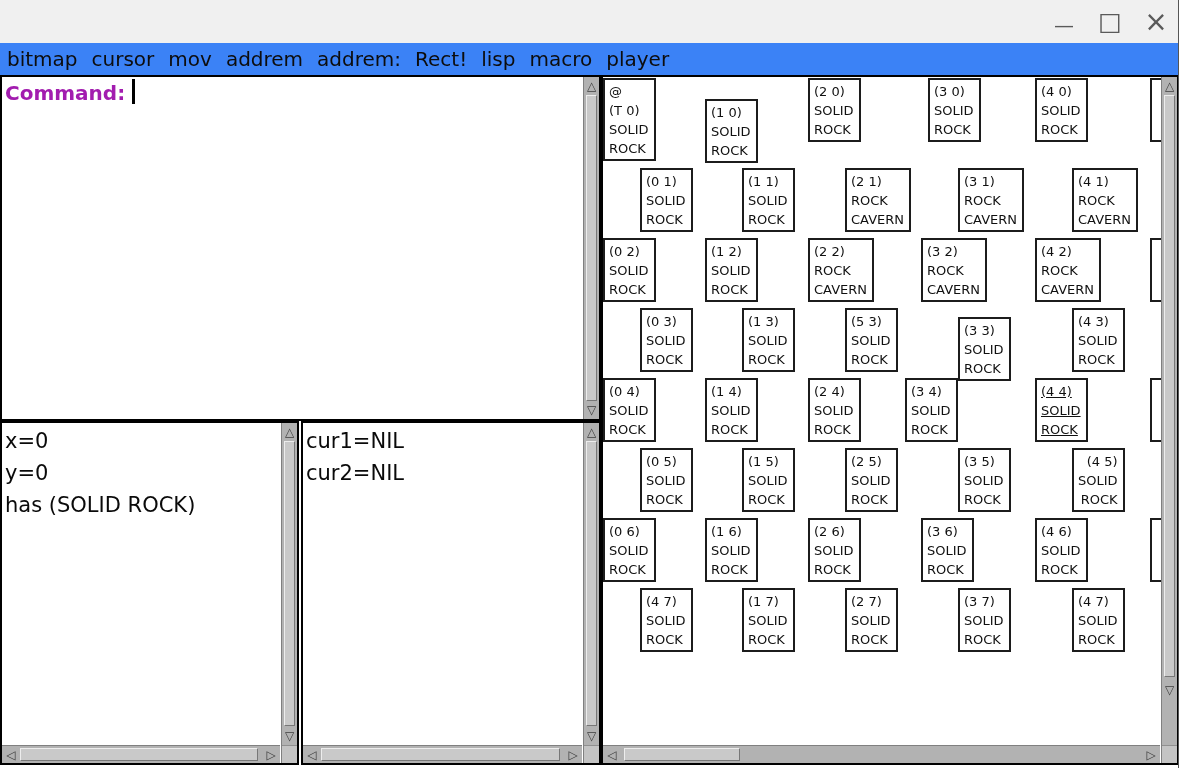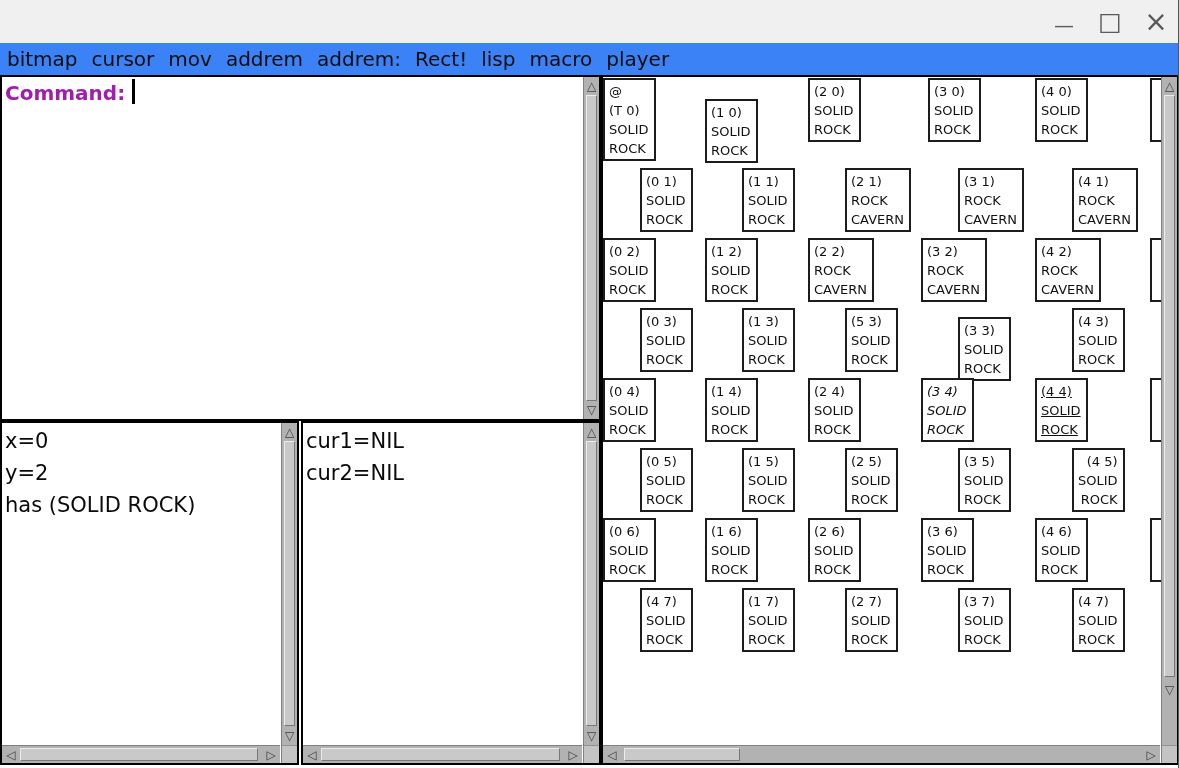--- a/index.html
+++ b/index.html
@@ -88,21 +88,21 @@
     <div class="vscroll">
       <div class="sb-arrow up">△</div>
       <div class="sb-thumb" style="top:18px; bottom:18px;"></div>
       <div class="sb-arrow down">▽</div>
     </div>
   </div>
 
   <div class="panel info-panel">
     <div class="pline-box">
         <div>x=0</div>
-        <div>y=2</div>
+        <div>y=0</div>
         <div>has (SOLID ROCK)</div>
       </div>
     <div class="vscroll">
       <div class="sb-arrow up">△</div>
       <div class="sb-thumb" style="top:18px; bottom:37px;"></div>
       <div class="sb-arrow down above-h">▽</div>
       <div class="sb-corner"></div>
     </div>
     <div class="hscroll" style="width:278px;">
       <div class="sb-arrow left">◁</div>
@@ -147,21 +147,21 @@
         <div class="cell" style="left: 318px; top: 161px;"><div>(3 2)</div><div>ROCK</div><div>CAVERN</div></div>
         <div class="cell" style="left: 432px; top: 161px;"><div>(4 2)</div><div>ROCK</div><div>CAVERN</div></div>
         <div class="cell" style="left: 37px; top: 231px;"><div>(0 3)</div><div>SOLID</div><div>ROCK</div></div>
         <div class="cell" style="left: 139px; top: 231px;"><div>(1 3)</div><div>SOLID</div><div>ROCK</div></div>
         <div class="cell" style="left: 242px; top: 231px;"><div>(5 3)</div><div>SOLID</div><div>ROCK</div></div>
         <div class="cell" style="left: 355px; top: 240px;"><div>(3 3)</div><div>SOLID</div><div>ROCK</div></div>
         <div class="cell" style="left: 469px; top: 231px;"><div>(4 3)</div><div>SOLID</div><div>ROCK</div></div>
         <div class="cell" style="left: 0px; top: 301px;"><div>(0 4)</div><div>SOLID</div><div>ROCK</div></div>
         <div class="cell" style="left: 102px; top: 301px;"><div>(1 4)</div><div>SOLID</div><div>ROCK</div></div>
         <div class="cell" style="left: 205px; top: 301px;"><div>(2 4)</div><div>SOLID</div><div>ROCK</div></div>
-        <div class="cell" style="left: 318px; top: 301px; font-style: italic;"><div>(3 4)</div><div>SOLID</div><div>ROCK</div></div>
+        <div class="cell" style="left: 302px; top: 301px;"><div>(3 4)</div><div>SOLID</div><div>ROCK</div></div>
         <div class="cell" style="left: 432px; top: 301px; text-decoration: underline;"><div>(4 4)</div><div>SOLID</div><div>ROCK</div></div>
         <div class="cell" style="left: 37px; top: 371px;"><div>(0 5)</div><div>SOLID</div><div>ROCK</div></div>
         <div class="cell" style="left: 139px; top: 371px;"><div>(1 5)</div><div>SOLID</div><div>ROCK</div></div>
         <div class="cell" style="left: 242px; top: 371px;"><div>(2 5)</div><div>SOLID</div><div>ROCK</div></div>
         <div class="cell" style="left: 355px; top: 371px;"><div>(3 5)</div><div>SOLID</div><div>ROCK</div></div>
         <div class="cell" style="left: 469px; top: 371px; text-align: right;"><div>(4 5)</div><div>SOLID</div><div>ROCK</div></div>
         <div class="cell" style="left: 0px; top: 441px;"><div>(0 6)</div><div>SOLID</div><div>ROCK</div></div>
         <div class="cell" style="left: 102px; top: 441px;"><div>(1 6)</div><div>SOLID</div><div>ROCK</div></div>
         <div class="cell" style="left: 205px; top: 441px;"><div>(2 6)</div><div>SOLID</div><div>ROCK</div></div>
         <div class="cell" style="left: 318px; top: 441px;"><div>(3 6)</div><div>SOLID</div><div>ROCK</div></div>

